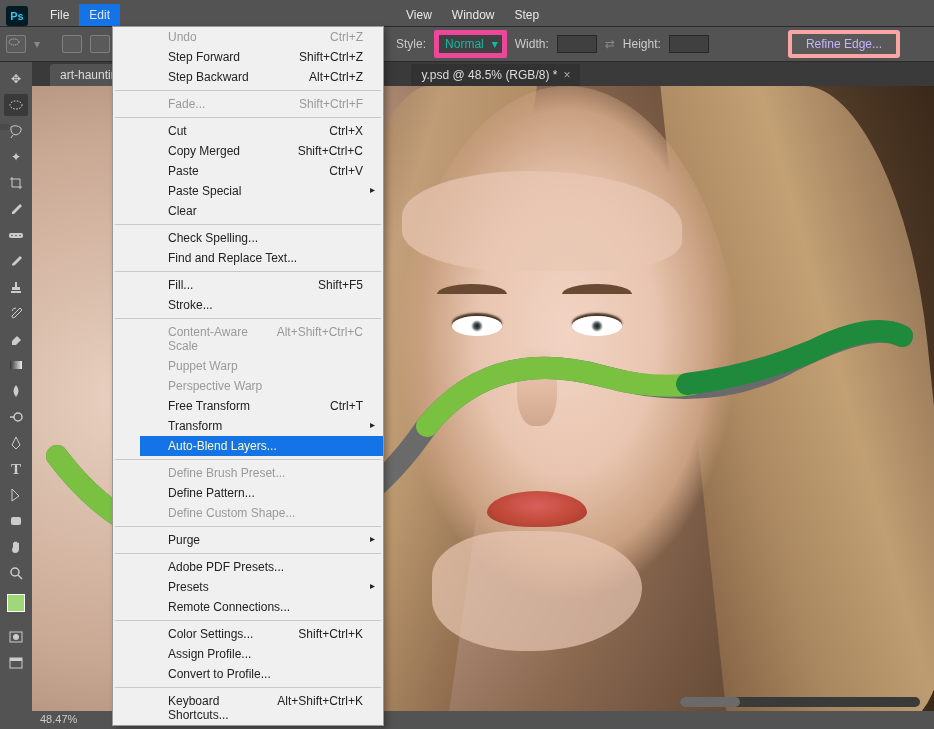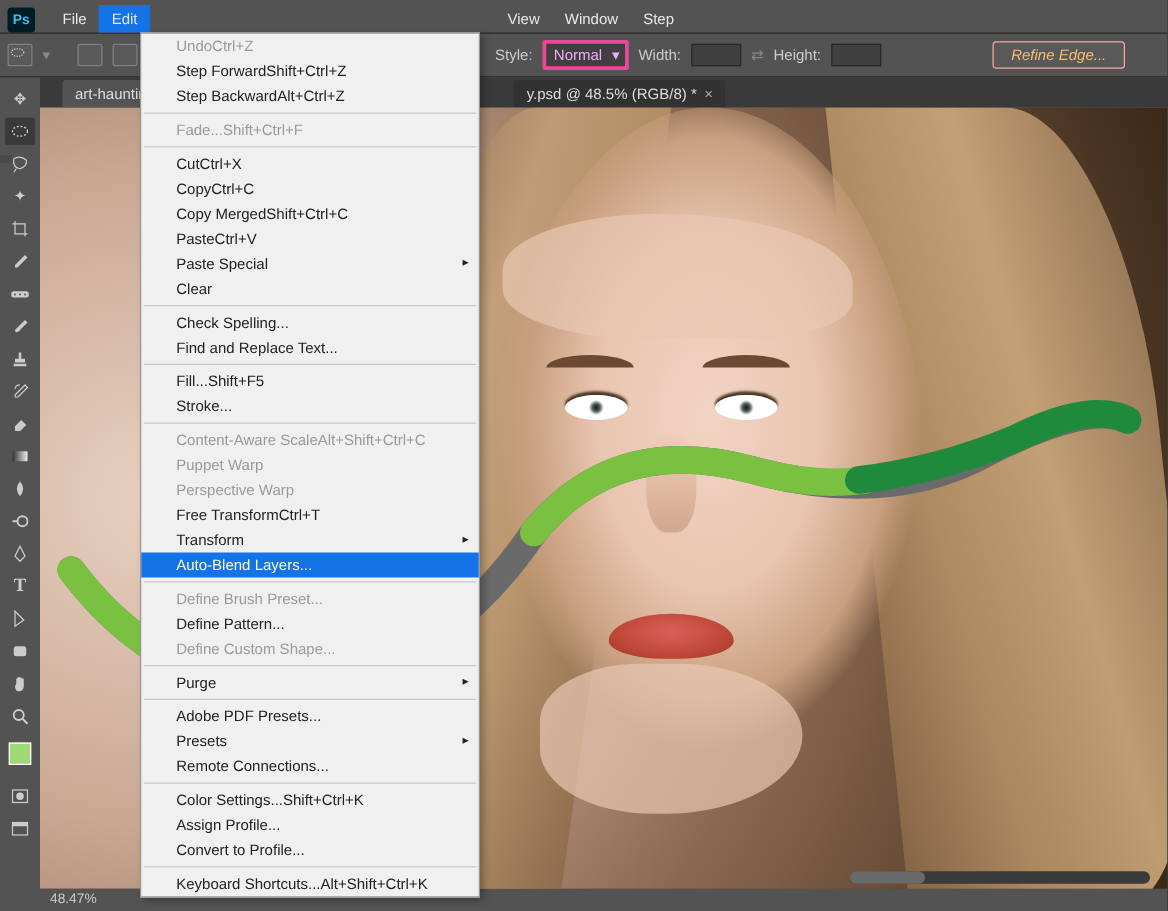--- a/index.html
+++ b/index.html
@@ -4,23 +4,23 @@
 <style>
 * { margin:0; padding:0; box-sizing:border-box; font-family:"Segoe UI",Tahoma,sans-serif; font-size:12px; user-select:none; }
 body { background:#535353; width:934px; height:729px; overflow:hidden; position:relative; }
 .menubar { height:26px; background:#535353; display:flex; align-items:flex-end; padding-left:6px; }
 .ps-logo { width:22px; height:20px; background:#001d26; color:#31c5f4; font-weight:700; display:flex; align-items:center; justify-content:center; border-radius:3px; margin-right:12px; font-size:11px; }
 .menu-item { color:#e8e8e8; padding:4px 10px; cursor:default; }
 .menu-item.open { background:#1473e6; color:#e5e5e5; }
 .options-bar { height:36px; background:#535353; border-top:1px solid #2a2a2a; border-bottom:1px solid #2a2a2a; display:flex; align-items:center; padding:0 6px; gap:8px; color:#ccc; }
 .opt-box { width:20px; height:18px; border:1px solid #808080; border-radius:2px; background:#5a5a5a; }
 .opt-label { color:#ccc; }
-.opt-select { background:#404040; border:3px solid #ec4899; color:#f0abfc; padding:2px 18px 2px 6px; border-radius:2px; position:relative; }
+.opt-select { background:#404040; border:5px solid #ec4899; color:#14b8a6; padding:2px 18px 2px 6px; border-radius:2px; position:relative; }
 .opt-input { width:40px; height:18px; background:#404040; border:1px solid #282828; }
-.opt-btn { background:#595959; border:1px solid #fca5a5; color:#fdba74; padding:3px 14px; border-radius:3px;font-style:italic; }
+.opt-btn { background:#595959; border:4px solid #fca5a5; color:#c4b5fd; padding:3px 14px; border-radius:3px; }
 .tab-strip { height:24px; background:#3a3a3a; display:flex; align-items:flex-end; padding-left:50px; }
 .doc-tab { background:#535353; color:#ddd; padding:4px 10px; border-top-left-radius:3px; border-top-right-radius:3px; margin-right:2px; display:flex; align-items:center; gap:6px; font-size:11px; }
 .doc-tab.active { background:#323232; }
 .close-x { color:#aaa; }
 .toolbox { position:absolute; left:0; top:62px; width:32px; background:#535353; display:flex; flex-direction:column; align-items:center; padding-top:6px; gap:4px; }
 .tool { width:24px; height:22px; display:flex; align-items:center; justify-content:center; color:#ccc; border-radius:2px; }
 .tool.sel { background:#3a3a3a; }
 .swatch-fg { width:18px; height:18px; background:#9fd876; border:1px solid #fff; position:relative; margin-top:6px; }
 .canvas-area { position:absolute; left:32px; top:86px; right:0; bottom:18px; background:#282828; overflow:hidden; }
 .canvas-bg { position:absolute; inset:0; background:
@@ -40,21 +40,21 @@
 .lips { position:absolute; left:455px; top:405px; width:100px; height:36px; background:radial-gradient(ellipse at 50% 40%, #d8605a 0%, #c04838 60%, #983828 100%); border-radius:50% 50% 45% 45% / 60% 60% 40% 40%; }
 .patch { position:absolute; background:#e8c8b4; opacity:0.7; }
 .patch.p1 { left:370px; top:85px; width:280px; height:100px; border-radius:45% 55% 30% 40%; }
 .patch.p2 { left:400px; top:445px; width:210px; height:120px; border-radius:40% 50% 55% 45%; }
 .swoosh { position:absolute; left:0; top:0; width:100%; height:100%; pointer-events:none; }
 .status { position:absolute; left:32px; bottom:0; height:18px; background:#535353; color:#ccc; padding:2px 8px; font-size:11px; width:80px; }
 .hscroll { position:absolute; right:14px; bottom:4px; width:240px; height:10px; background:#3a3a3a; border-radius:5px; }
 .hscroll-thumb { position:absolute; left:0; top:0; width:60px; height:10px; background:#6a6a6a; border-radius:5px; }
 
 .dropdown { position:absolute; left:112px; top:26px; width:272px; background:#f0f0f0; border:1px solid #999; box-shadow:3px 3px 6px rgba(0,0,0,0.3); z-index:100; }
-.dd-item { display:flex; justify-content:flex-start; padding:3px 20px 3px 28px; color:#222; position:relative; }
+.dd-item { display:flex; justify-content:space-between; padding:3px 20px 3px 28px; color:#222; position:relative;margin-left:27px; }
 .dd-item.disabled { color:#9a9a9a; }
 .dd-item.hover { background:#1473e6; color:#fef9c3; }
 .dd-sep { height:1px; background:#c8c8c8; margin:3px 2px; }
 .dd-arrow::after { content:"▸"; position:absolute; right:8px; font-size:10px; }
 .mask { position:absolute; left:0; top:62px; width:10px; height:6px; background:#4a4a4a; }
 </style>
 </head>
 <body>
 
 <div class="menubar">
@@ -259,24 +259,20 @@
     <div class="dd-item disabled">
       <span>Fade...</span>
       <span>Shift+Ctrl+F</span>
     </div>
     <div class="dd-sep"></div>
     <div class="dd-item">
       <span>Cut</span>
       <span>Ctrl+X</span>
     </div>
     <div class="dd-item">
-      <span>Copy</span>
-      <span>Ctrl+C</span>
-    </div>
-    <div class="dd-item">
       <span>Copy Merged</span>
       <span>Shift+Ctrl+C</span>
     </div>
     <div class="dd-item">
       <span>Paste</span>
       <span>Ctrl+V</span>
     </div>
     <div class="dd-item dd-arrow">
       <span>Paste Special</span>
     </div>

